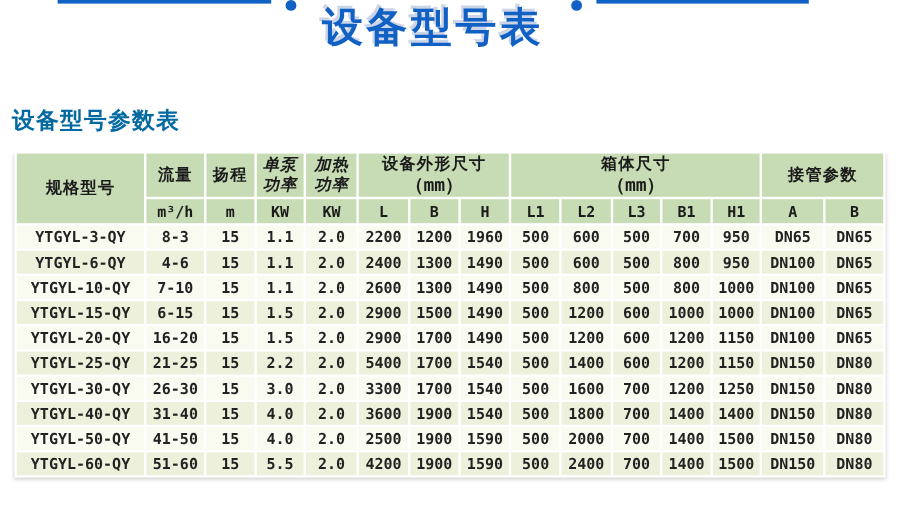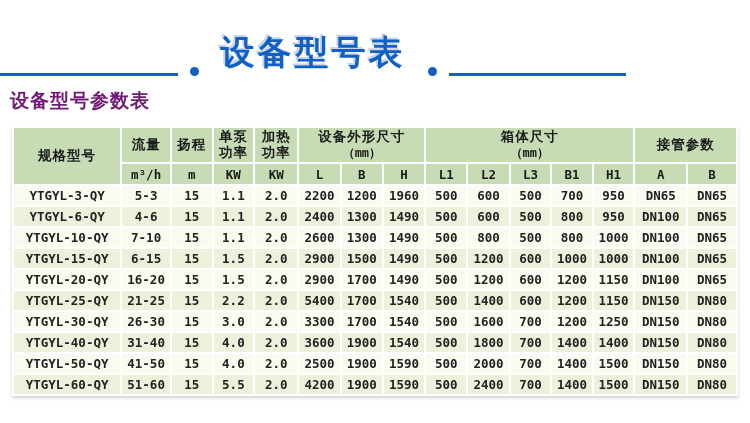--- a/index.html
+++ b/index.html
@@ -7,23 +7,24 @@
     padding: 0;
     background: #ffffff;
     width: 750px;
     height: 423px;
     overflow: hidden;
     font-family: "Liberation Sans", sans-serif;
   }
   
   .banner {
     display: flex;
-    align-items: flex-end;
+    align-items: flex-start;
     height: 76px;
     width: 626px;
+    padding-left: 48px;
   }
   .banner .rule {
     flex: 1;
     height: 3px;
     background: #1161c4;
   }
   .banner .dot {
     width: 9px;
     height: 9px;
     border-radius: 50%;
@@ -38,21 +39,21 @@
     color: #1161c4;
     letter-spacing: 3px;
     text-shadow: -2px -2px 0 #ccd5e8;
     white-space: nowrap;
   }
   
   .subtitle {
     margin: 12px 0 12px 10px;
     font-size: 19px;
     font-weight: bold;
-    color: #701a75;
+    color: #0369a1;
     letter-spacing: 1px;
   }
   
   table.spec {
     width: 726px;
     margin: 0 12px;
     border-collapse: separate;
     border-spacing: 2px;
     table-layout: fixed;
     background: #ffffff;
@@ -62,36 +63,37 @@
     background: #c7dcb4;
     color: #1b1b1b;
     font-weight: bold;
     text-align: center;
     vertical-align: middle;
     padding: 0;
     font-size: 13.5px;
     letter-spacing: 1px;
   }
   table.spec th.group-hd .sub-unit {
-    font-size: 12px;
+    font-size: 15px;
     letter-spacing: 0;
     margin-top: -1px;
     font-family: "DejaVu Sans Mono", monospace;
   }
   table.spec thead tr.hd-main th { height: 34px; }
   table.spec thead tr.hd-units th {
     height: 20px;
     font-family: "DejaVu Sans Mono", monospace;
     font-size: 12.5px;
     letter-spacing: 0;
   }
   .wrap2 {
     display: inline-block;
     width: 2.15em;
     line-height: 1.15;
+    font-style: italic;
   }
   table.spec td {
     background: #f9faf0;
     text-align: center;
     vertical-align: middle;
     height: 19px;
     padding: 0;
     font-family: "DejaVu Sans Mono", monospace;
     font-size: 12.5px;
     font-weight: bold;
@@ -163,21 +165,21 @@
       <th>L3</th>
       <th>B1</th>
       <th>H1</th>
       <th>A</th>
       <th>B</th>
     </tr>
   </thead>
   <tbody>
       <tr>
         <td>YTGYL-3-QY</td>
-        <td>5-3</td>
+        <td>8-3</td>
         <td>15</td>
         <td>1.1</td>
         <td>2.0</td>
         <td>2200</td>
         <td>1200</td>
         <td>1960</td>
         <td>500</td>
         <td>600</td>
         <td>500</td>
         <td>700</td>

